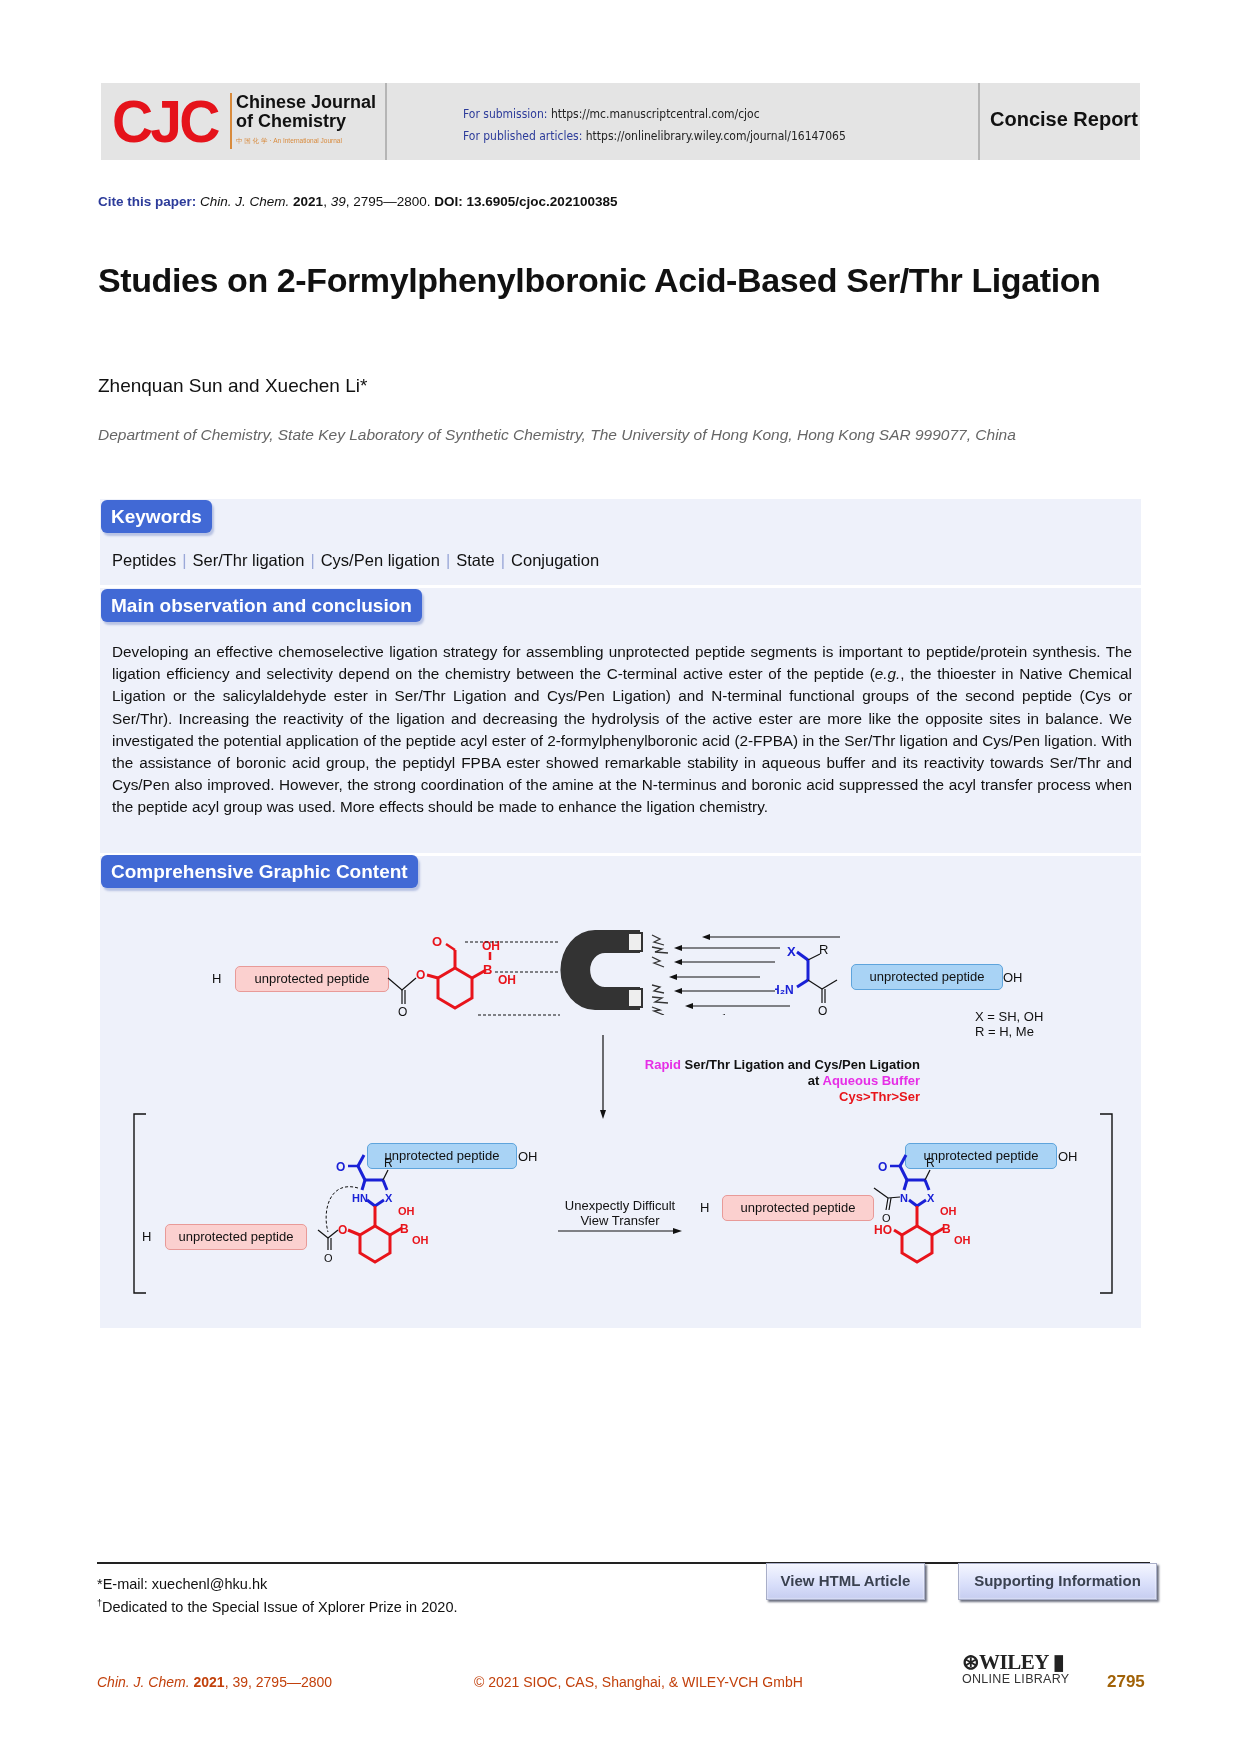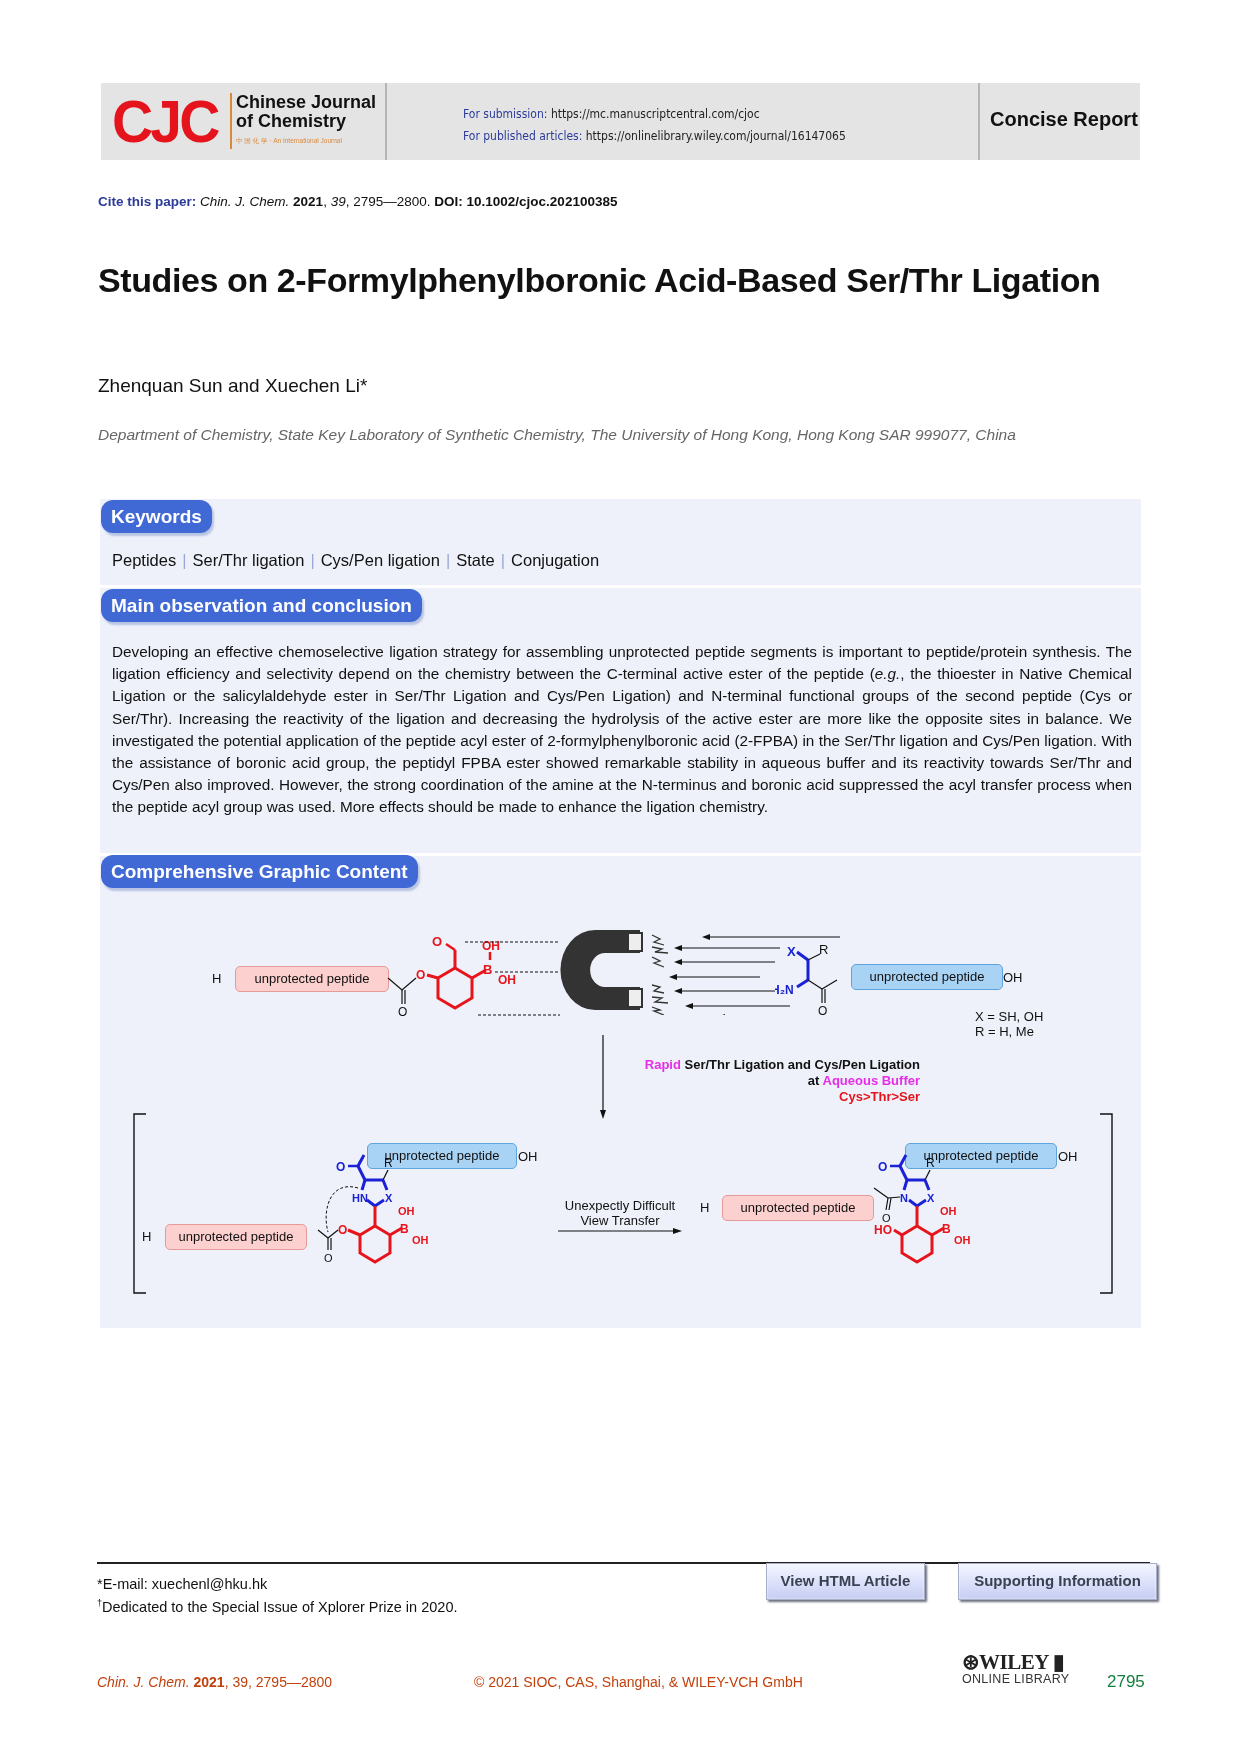--- a/index.html
+++ b/index.html
@@ -27,21 +27,21 @@
   .cite .lbl { color: #2c3b9a; font-weight: bold; }
 
   .title { left: 98px; top: 258px; width: 1060px; font-weight: bold; font-size: 34px; line-height: 44px; color: #111; letter-spacing: -0.4px; }
   .title sup { font-size: 20px; vertical-align: 14px; }
   .authors { left: 98px; top: 375px; font-size: 19px; color: #111; }
   .affil { left: 98px; top: 426px; font-size: 15.5px; font-style: italic; color: #666; }
 
   
   .panel { left: 100px; top: 499px; width: 1041px; height: 829px; background: #eef1fa; }
   .sep { left: 100px; width: 1041px; height: 3px; background: #ffffff; }
-  .badge { background: #4169d5; color: #fff; font-weight: bold; border-radius: 12px;
+  .badge { background: #4169d5; color: #fff; font-weight: bold; border-radius: 6px;
            box-shadow: 2px 3px 2px rgba(120,140,200,0.45); padding: 0 10px; font-size: 19px;
            line-height: 33px; height: 33px; white-space: nowrap; }
   .kw { left: 112px; top: 551px; font-size: 16.5px; color: #111; }
   .kw .pipe { color: #9aa8d8; margin: 0 6px; }
   .abstract { left: 112px; top: 641px; width: 1020px; font-size: 15.3px; line-height: 22.2px;
               text-align: justify; color: #111; hyphens: none; }
 
   
   .pep { position: absolute; height: 24px; line-height: 24px; border-radius: 5px;
          font-size: 13px; text-align: center; color: #111; }
@@ -54,21 +54,21 @@
   
   .footline { left: 97px; top: 1562px; width: 1053px; height: 2px; background: #222; }
   .fn { left: 97px; top: 1575px; font-size: 14.5px; line-height: 19px; color: #111; }
   .btn { height: 35px; line-height: 33px; text-align: center; font-weight: bold; font-size: 15px; color: #3a4150;
          background: linear-gradient(#f4f6ff, #d8defa 60%, #c6cdf0); border: 1px solid #a8aec8;
          box-shadow: 2px 2px 2px #6c7080, inset 0 0 2px #fff; }
   .pfoot { top: 1674px; font-size: 14px; color: #c2410c; }
   .wiley { left: 962px; top: 1652px; }
   .wiley .w1 { font-family: "Liberation Serif", serif; font-weight: bold; font-size: 21px; letter-spacing: -0.5px; color: #222; line-height: 20px; }
   .wiley .w2 { font-size: 12.5px; color: #333; letter-spacing: 0.3px; }
-  .pagenum { left: 1107px; top: 1672px; font-weight: normal; font-size: 17px; color: #15803d; }
+  .pagenum { left: 1107px; top: 1672px; font-weight: bold; font-size: 17px; color: #a16207; }
 </style>
 </head>
 <body>
 
 <div class="abs header"></div>
 <div class="abs logo-cjc">CJC</div>
 <div class="abs logo-bar"></div>
 <div class="abs logo-title">
   <div>Chinese Journal</div>
   <div>of Chemistry</div>
@@ -79,21 +79,21 @@
   <div><span class="lbl">For submission:</span> <span>https://mc.manuscriptcentral.com/cjoc</span></div>
   <div><span class="lbl">For published articles:</span> <span>https://onlinelibrary.wiley.com/journal/16147065</span></div>
 </div>
 <div class="abs hdr-div2"></div>
 <div class="abs concise">Concise Report</div>
 
 <div class="abs cite">
   <span class="lbl">Cite this paper:</span>
   <i>Chin. J. Chem.</i>
   <b>2021</b>, <i>39</i>, <span>2795—2800.</span>
-  <b>DOI:</b> <b>10.1002/cjoc.202100385</b>
+  <b>DOI:</b> <b>13.6905/cjoc.202100385</b>
 </div>
 
 <div class="abs title">
   <div>Studies on 2-Formylphenylboronic Acid-Based Ser/Thr Ligation</div>
 </div>
 <div class="abs authors">Zhenquan Sun and Xuechen Li*</div>
 <div class="abs affil">Department of Chemistry, State Key Laboratory of Synthetic Chemistry, The University of Hong Kong, Hong Kong SAR 999077, China</div>
 
 <div class="abs panel"></div>
 <div class="abs sep" style="top:585px"></div>

